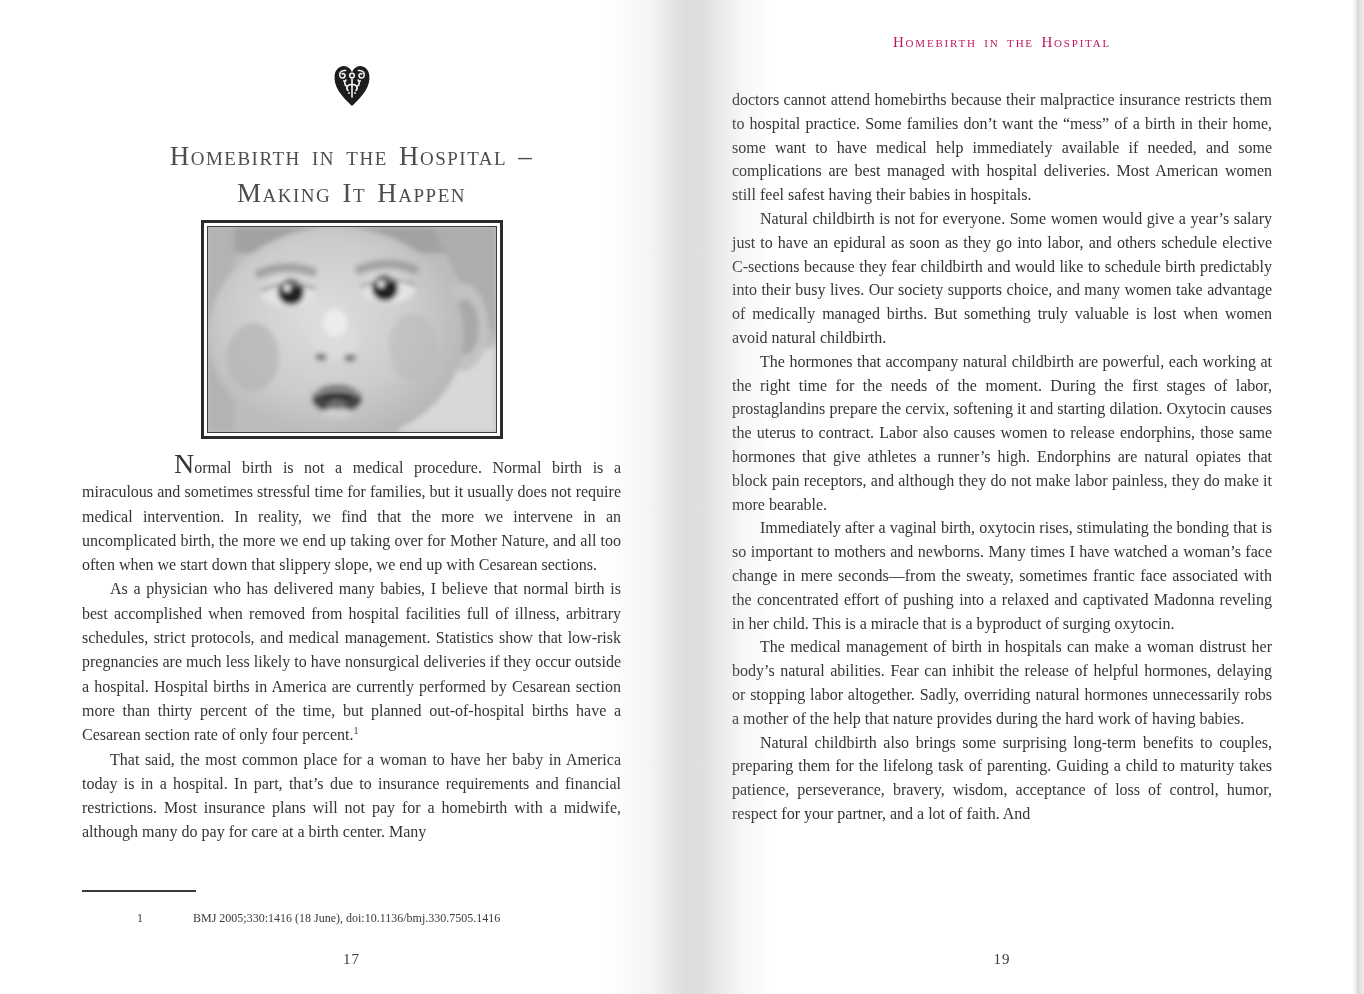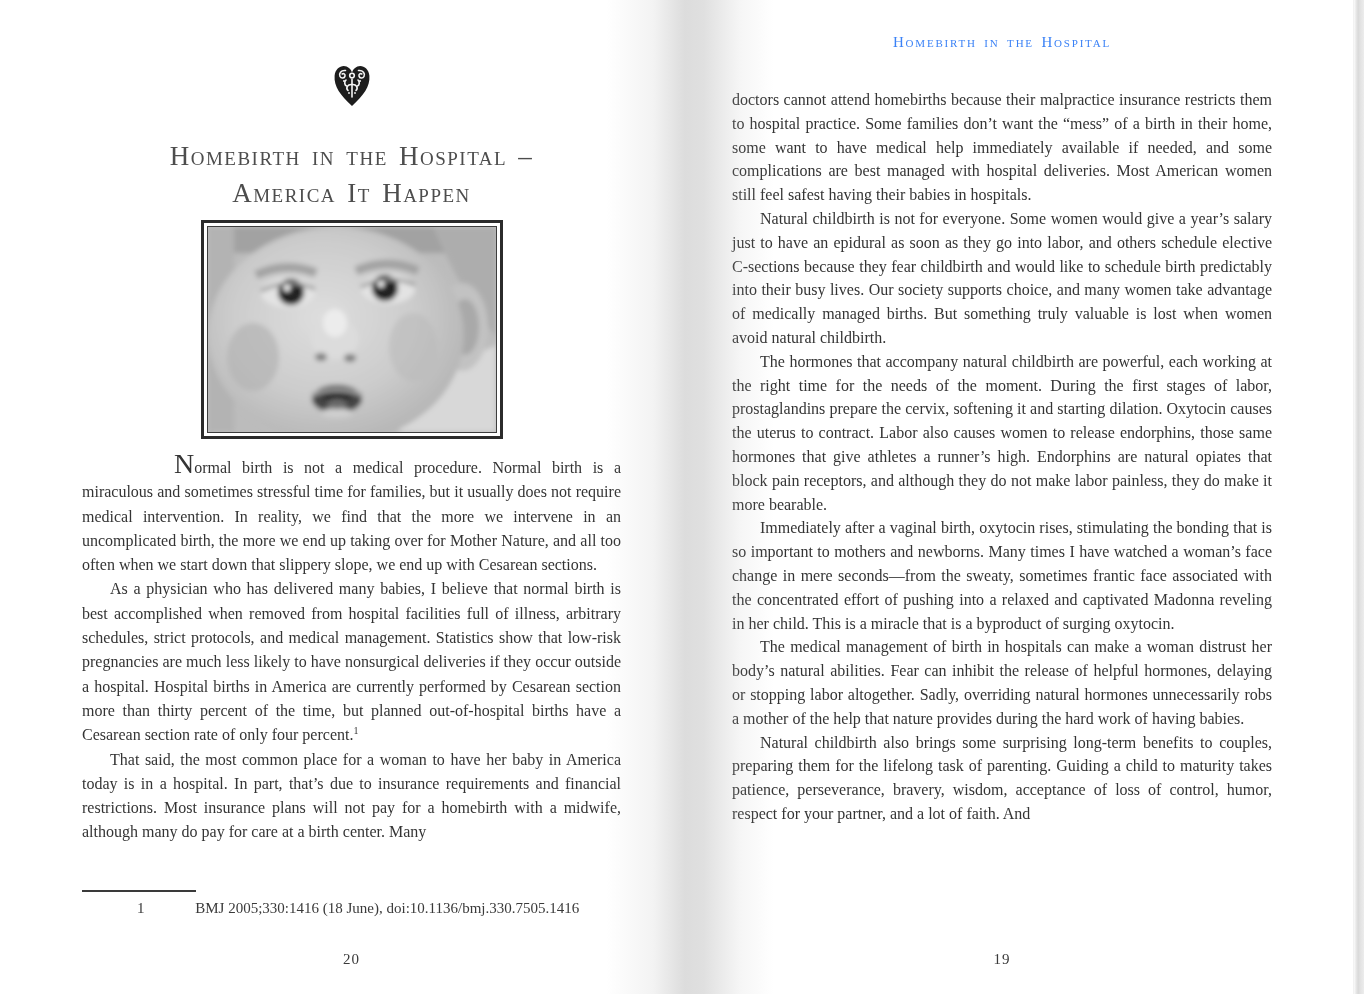--- a/index.html
+++ b/index.html
@@ -83,22 +83,22 @@
 
   .bigcap {
     font-size: 28px;
     line-height: 0;
   }
   sup.fnref { font-size: 10px; vertical-align: super; line-height: 0; }
 
   .footnote-block { position: absolute; left: 0; top: 890px; width: 539px; }
   .footnote-rule { width: 114px; height: 2px; background: #3a3a3a; }
   .footnote-line {
-    margin-top: 8px;
-    font-size: 15px;
+    margin-top: 19px;
+    font-size: 12px;
     color: #3a3a3a;
     white-space: nowrap;
   }
   .fn-marker { margin-left: 55px; }
   .fn-text { margin-left: 47px; }
 
   .page-number {
     position: absolute;
     top: 951px; left: 0;
     width: 100%;
@@ -112,21 +112,21 @@
   .running-head {
     margin-top: 33px;
     margin-bottom: 36px;
     text-align: center;
     font-variant: small-caps;
     font-weight: normal;
     font-size: 15px;
     line-height: 19px;
     letter-spacing: 1.8px;
     word-spacing: 2px;
-    color: #3b82f6;
+    color: #be185d;
   }
 </style>
 </head>
 <body>
 
 <div class="screen">
 
   <div class="page page-left">
 
     <div class="ornament-wrap">
@@ -146,21 +146,21 @@
           <circle cx="12" cy="19" r="1"></circle>
           <circle cx="28" cy="19" r="1"></circle>
           <circle cx="17" cy="31" r="0.9"></circle>
           <circle cx="23" cy="31" r="0.9"></circle>
         </g>
       </svg>
     </div>
 
     <h1 class="chapter-title">
       <span>Homebirth in the Hospital –</span><br>
-      <span>America It Happen</span>
+      <span>Making It Happen</span>
     </h1>
 
     <div class="photo-frame">
       <div class="photo-inner">
         <svg width="288" height="205" viewBox="0 0 288 205" aria-hidden="true">
           <defs>
             <radialGradient id="fg" cx="45%" cy="42%" r="65%">
               <stop offset="0%" stop-color="#dedede"></stop>
               <stop offset="55%" stop-color="#cccccc"></stop>
               <stop offset="100%" stop-color="#b0b0b0"></stop>
@@ -211,21 +211,21 @@
     </div>
 
     <div class="footnote-block">
       <div class="footnote-rule"></div>
       <div class="footnote-line">
         <span class="fn-marker">1</span>
         <span class="fn-text">BMJ 2005;330:1416 (18 June), doi:10.1136/bmj.330.7505.1416</span>
       </div>
     </div>
 
-    <div class="page-number">20</div>
+    <div class="page-number">17</div>
   </div>
 
   <div class="page page-right">
     <div class="running-head">Homebirth in the Hospital</div>
 
     <div class="body-text">
       <p>doctors cannot attend homebirths because their malpractice insurance restricts them to hospital practice. Some families don’t want the “mess” of a birth in their home, some want to have medical help immediately available if needed, and some complications are best managed with hospital deliveries. Most American women still feel safest having their babies in hospitals.</p>
       <p class="indent">Natural childbirth is not for everyone. Some women would give a year’s salary just to have an epidural as soon as they go into labor, and others schedule elective C-sections because they fear childbirth and would like to schedule birth predictably into their busy lives. Our society supports choice, and many women take advantage of medically managed births. But something truly valuable is lost when women avoid natural childbirth.</p>
       <p class="indent">The hormones that accompany natural childbirth are powerful, each working at the right time for the needs of the moment. During the first stages of labor, prostaglandins prepare the cervix, softening it and starting dilation. Oxytocin causes the uterus to contract. Labor also causes women to release endorphins, those same hormones that give athletes a runner’s high. Endorphins are natural opiates that block pain receptors, and although they do not make labor painless, they do make it more bearable.</p>
       <p class="indent">Immediately after a vaginal birth, oxytocin rises, stimulating the bonding that is so important to mothers and newborns. Many times I have watched a woman’s face change in mere seconds—from the sweaty, sometimes frantic face associated with the concentrated effort of pushing into a relaxed and captivated Madonna reveling in her child. This is a miracle that is a byproduct of surging oxytocin.</p>

